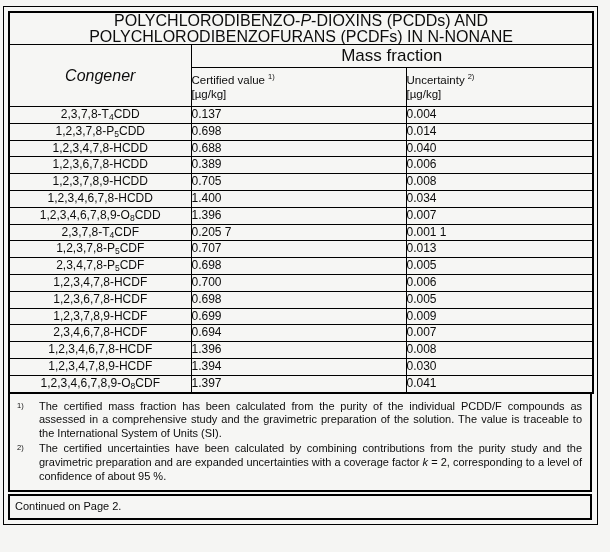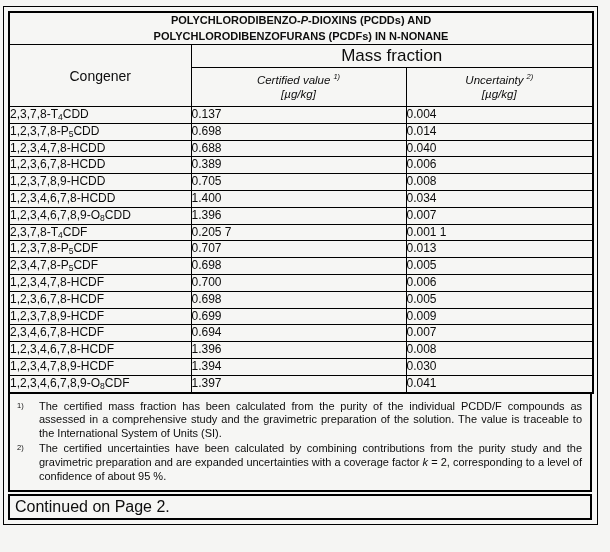--- a/index.html
+++ b/index.html
@@ -29,56 +29,56 @@
     border: 2px solid #000;
   }
   table.main-table td {
     border: 1px solid #000;
     padding: 0;
     overflow: hidden;
     white-space: nowrap;
   }
   td.title-cell {
     text-align: center;
-    font-weight: bold;
-    font-size: 11px;
+    font-weight: normal;
+    font-size: 16px;
     line-height: 15.5px;
     padding: 8px 0 7px 0;
   }
   td.congener-head {
     text-align: center;
     vertical-align: middle;
-    font-size: 14px;
+    font-size: 16px;
+    font-style: italic;
   }
   td.mass-head {
     height: 22px;
     text-align: center;
     vertical-align: middle;
     font-size: 17px;
   }
   td.sub-head {
     height: 38px;
-    text-align: center;
+    text-align: left;
     vertical-align: middle;
     font-size: 11.5px;
     line-height: 14.5px;
-    font-style: italic;
   }
   sup.note {
     font-size: 7.5px;
     line-height: 0;
     vertical-align: super;
     margin-left: 3px;
   }
   tr.row-data td {
     height: 15.8px;
     line-height: 15.8px;
     font-size: 12px;
   }
-  td.c-name { text-align: left; padding-left: 3px; margin-left: 8px; }
+  td.c-name { text-align: center; padding-left: 3px; margin-left: 8px; }
   td.c-val  { }
   td.c-name sub {
     font-size: 8.5px;
     line-height: 0;
     vertical-align: -2px;
   }
   .fn-box {
     border: 2px solid #000;
     margin-top: -2px;
     width: 584px;
@@ -101,21 +101,21 @@
     font-size: 7.5px;
   }
   .continued-box {
     border: 2px solid #000;
     margin-top: 2px;
     width: 584px;
     height: 26px;
     box-sizing: border-box;
     line-height: 21px;
     padding-left: 5px;
-    font-size: 16px;
+    font-size: 11px;
   }
   .italic { font-style: italic; }
 </style>
 </head>
 <body>
 
 <div class="outer-frame">
 
   <table class="main-table">
     <colgroup>

